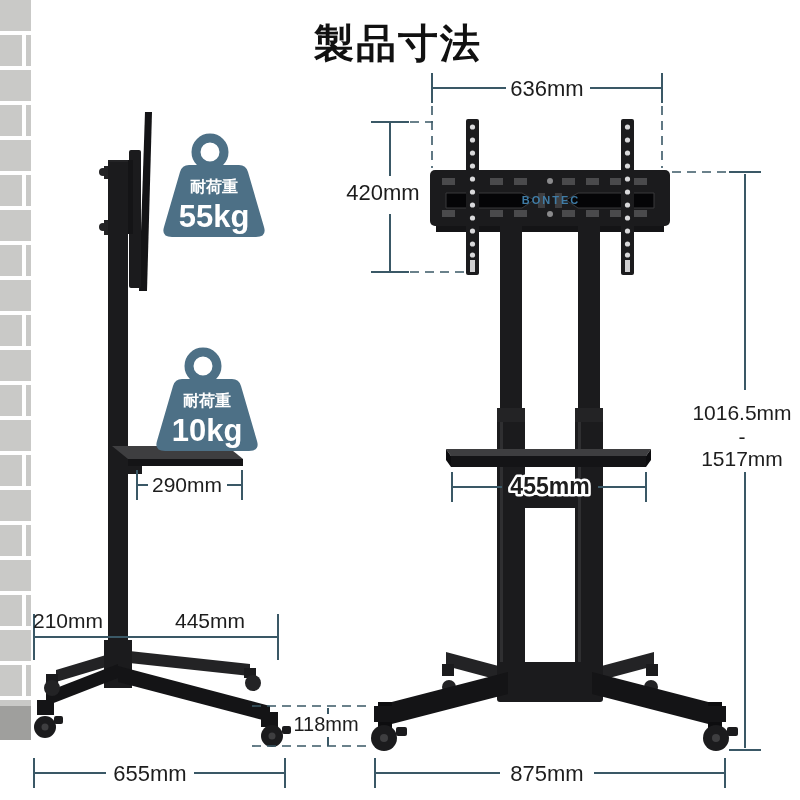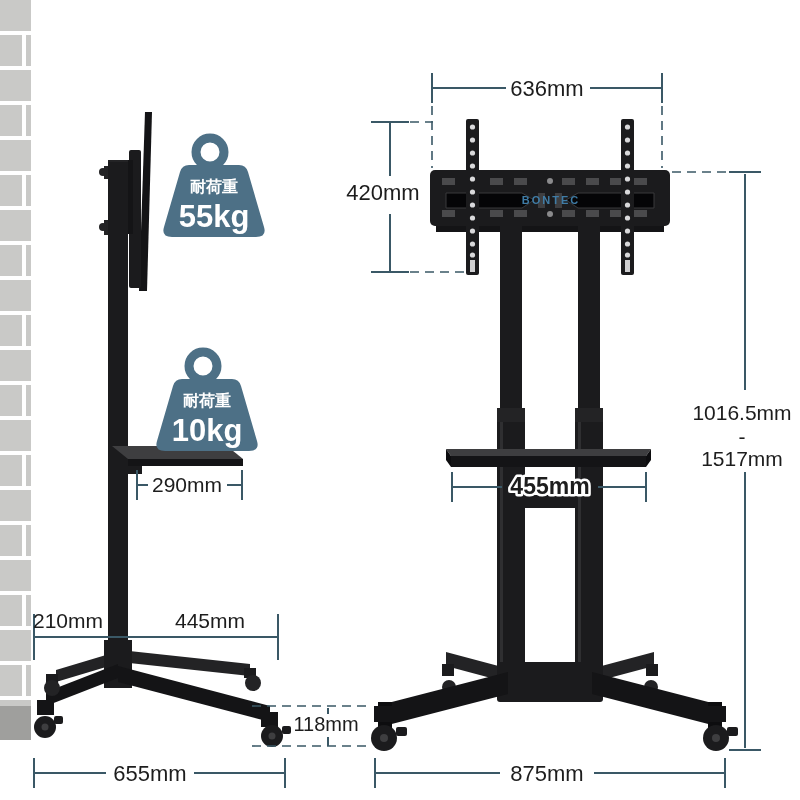--- a/index.html
+++ b/index.html
@@ -26,20 +26,21 @@
   .badge-value{font-family:"Liberation Sans",sans-serif;font-size:31px;font-weight:700;
                fill:#fff;text-anchor:middle;}
   .brand{font-family:"Liberation Sans",sans-serif;font-size:11px;font-weight:700;
          fill:#3f7ca6;letter-spacing:2px;text-anchor:middle;}
 </style>
 </head>
 <body>
 
 <div class="stage">
 
+  <div class="page-title">製品寸法</div>
 
   <svg class="canvas" width="800" height="800" viewBox="0 0 800 800">
 
     <defs>
       <pattern id="brick" width="52" height="70" patternUnits="userSpaceOnUse">
         <rect x="0" y="0" width="52" height="70" fill="#ffffff"></rect>
         <rect x="0" y="0" width="48" height="31" fill="#c9c9c7"></rect>
         <rect x="-26" y="35" width="48" height="31" fill="#c9c9c7"></rect>
         <rect x="26" y="35" width="48" height="31" fill="#c9c9c7"></rect>
       </pattern>

